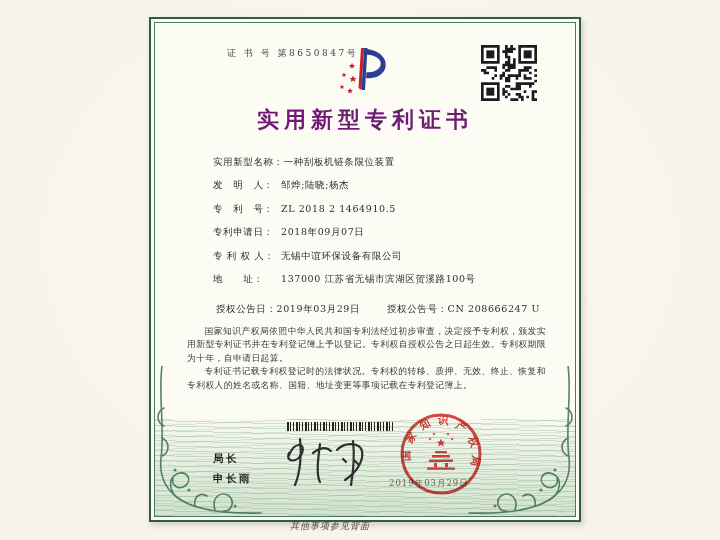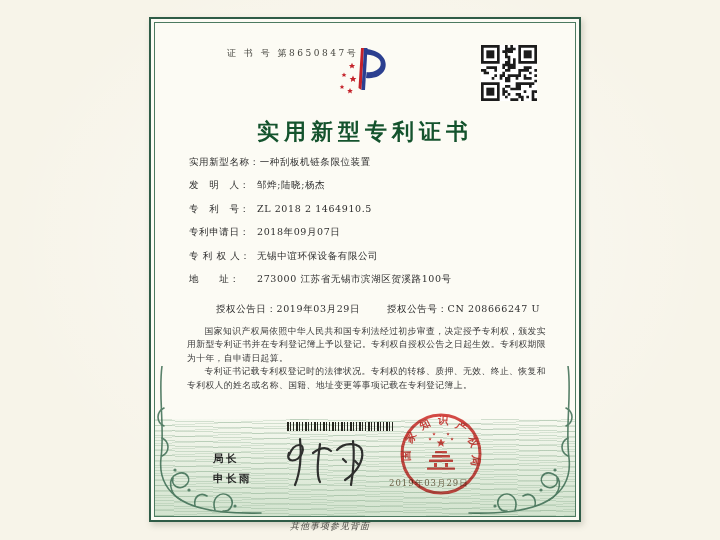--- a/index.html
+++ b/index.html
@@ -31,26 +31,26 @@
   .flourish{position:absolute;bottom:4px;z-index:1;pointer-events:none;}
   .flourish.left{left:4px;}
   .flourish.right{right:4px;transform:scaleX(-1);}
   .cert-no{
     position:absolute;left:76px;top:28px;
     font-size:9px;letter-spacing:2.5px;color:#44443e;white-space:pre;text-align:center;
   }
   .logo{position:absolute;left:186px;top:22px;}
   .qr{position:absolute;left:330px;top:26px;}
   .title{
-    position:absolute;left:0;right:0;top:86px;margin:12px;text-align:center;
-    font-size:22px;font-weight:bold;letter-spacing:5px;color:#14532d;
+    position:absolute;left:0;right:0;top:86px;margin:0;text-align:center;
+    font-size:22px;font-weight:bold;letter-spacing:5px;color:#701a75;
   }
   .fields{position:absolute;left:38px;top:137px;width:366px;font-size:9.5px;color:#2e2e2e;}
   .field-row{height:23.4px;letter-spacing:.6px;white-space:nowrap;}
-  .field-row .lab{display:inline-block;min-width:68px;white-space:pre;}
+  .field-row .lab{display:inline-block;min-width:68px;white-space:pre;margin-left:24px;}
   .grant-row{
     position:absolute;left:38px;top:284px;width:360px;display:flex;
     font-size:9.5px;color:#2e2e2e;letter-spacing:.6px;white-space:nowrap;
   }
   .grant-col1{width:198px;text-align:center;}
   .paras{
     position:absolute;left:36px;right:33px;top:306px;
     font-size:8.8px;line-height:13.4px;color:#3b3b3b;text-align:justify;letter-spacing:.4px;
   }
   .paras p{margin:0;text-indent:2em;}
@@ -151,21 +151,21 @@
     </svg>
 
     <h1 class="title">实用新型专利证书</h1>
 
     <div class="fields">
       <div class="field-row"><span class="lab">实用新型名称：</span><span class="val">一种刮板机链条限位装置</span></div>
       <div class="field-row"><span class="lab">发　明　人：</span><span class="val">邹烨;陆晓;杨杰</span></div>
       <div class="field-row"><span class="lab">专　利　号：</span><span class="val">ZL 2018 2 1464910.5</span></div>
       <div class="field-row"><span class="lab">专利申请日：</span><span class="val">2018年09月07日</span></div>
       <div class="field-row"><span class="lab">专 利 权 人：</span><span class="val">无锡中谊环保设备有限公司</span></div>
-      <div class="field-row"><span class="lab">地　　址：</span><span class="val">273000 江苏省无锡市滨湖区贺溪路100号</span></div>
+      <div class="field-row"><span class="lab">地　　址：</span><span class="val">137000 江苏省无锡市滨湖区贺溪路100号</span></div>
     </div>
 
     <div class="grant-row">
       <span class="grant-col1"><span>授权公告日：</span><span>2019年03月29日</span></span>
       <span class="grant-col2"><span>授权公告号：</span><span>CN 208666247 U</span></span>
     </div>
 
     <div class="paras">
       <p>国家知识产权局依照中华人民共和国专利法经过初步审查，决定授予专利权，颁发实用新型专利证书并在专利登记簿上予以登记。专利权自授权公告之日起生效。专利权期限为十年，自申请日起算。</p>
       <p>专利证书记载专利权登记时的法律状况。专利权的转移、质押、无效、终止、恢复和专利权人的姓名或名称、国籍、地址变更等事项记载在专利登记簿上。</p>

